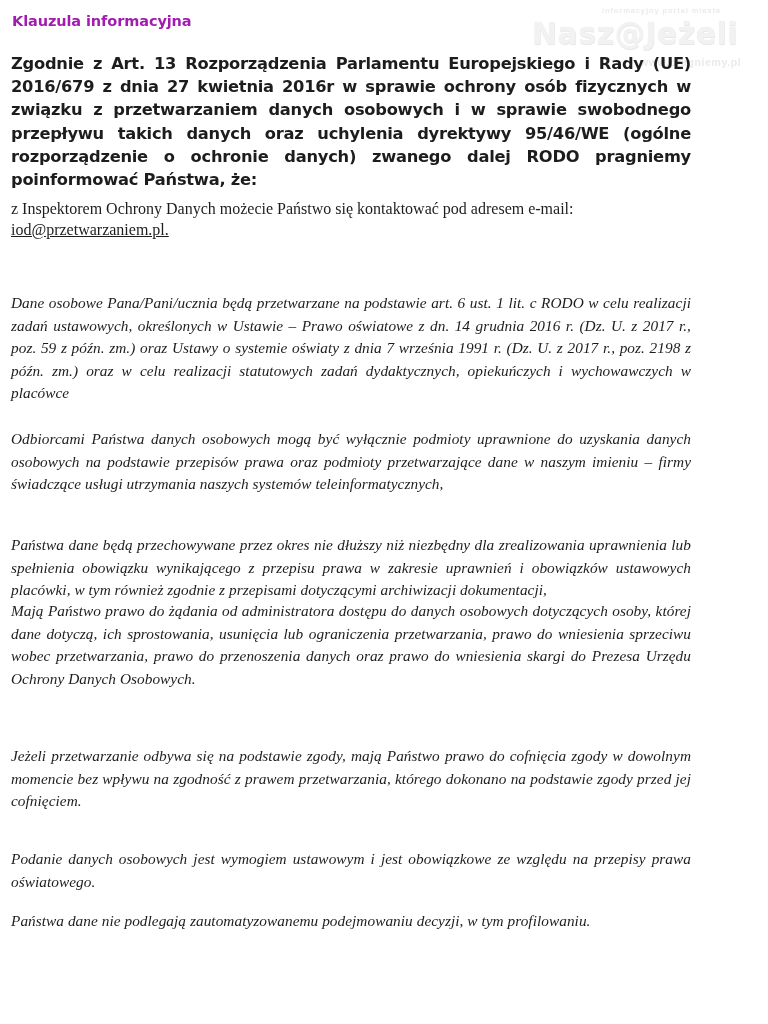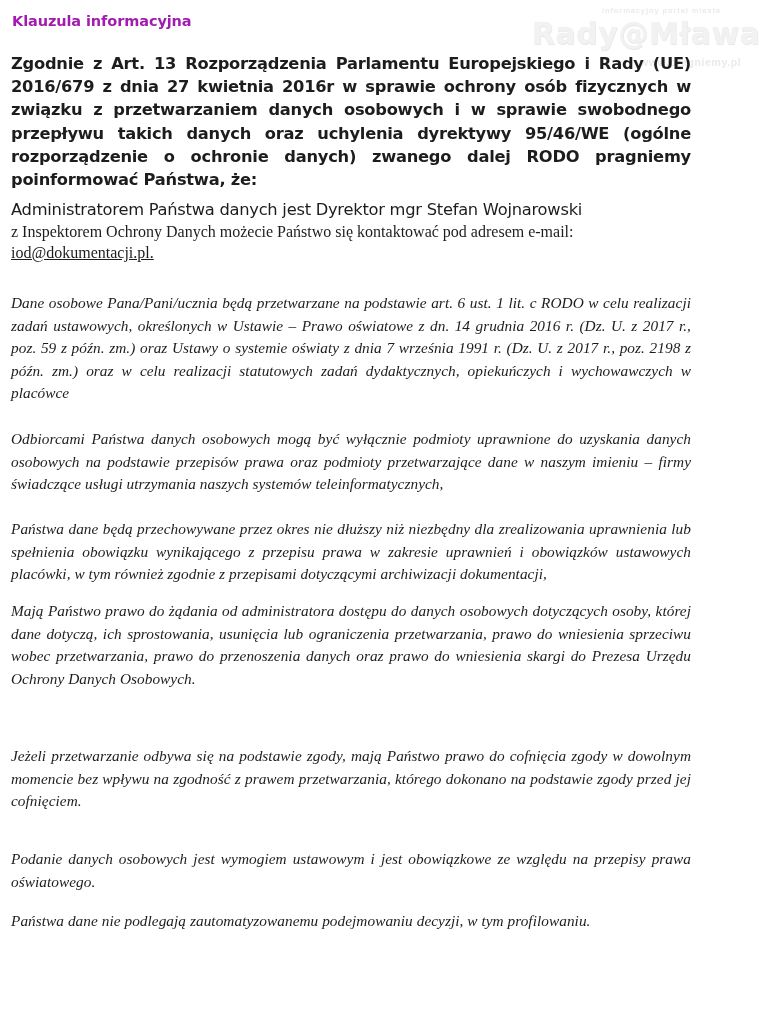--- a/index.html
+++ b/index.html
@@ -148,49 +148,48 @@
     font-style: italic;
   }
 </style>
 </head>
 <body>
 
 <div class="page">
 
   <div class="watermark">
     <div class="wm-tagline">informacyjny portal miasta</div>
-    <div class="wm-main">Rady@Mława</div>
+    <div class="wm-main">Nasz@Jeżeli</div>
     <div class="wm-url">www.pragniemy.pl</div>
   </div>
 
   <div class="content">
 
     <div class="doc-title">Klauzula informacyjna</div>
 
     <div class="block p-sans" style="top:52px;">
       <span>Zgodnie z Art. 13 Rozporządzenia Parlamentu Europejskiego i Rady (UE) 2016/679 z dnia 27 kwietnia 2016r w sprawie ochrony osób fizycznych w związku z przetwarzaniem danych osobowych i w sprawie swobodnego przepływu takich danych oraz uchylenia dyrektywy 95/46/WE (ogólne rozporządzenie o ochronie danych) zwanego dalej RODO pragniemy poinformować Państwa, że:</span>
     </div>
 
     <div class="block" style="top:198px;">
-      <div class="p-admin-line1">Administratorem Państwa danych jest Dyrektor mgr Stefan Wojnarowski</div>
       <div class="p-admin-rest">
         <span>z Inspektorem Ochrony Danych możecie Państwo się kontaktować pod adresem e-mail:</span>
-        <span class="lastline"><a class="mail-link" href="#">iod@dokumentacji.pl.</a></span>
+        <span class="lastline"><a class="mail-link" href="#">iod@przetwarzaniem.pl.</a></span>
       </div>
     </div>
 
     <div class="block p-serif" style="top:292px;">
       <span>Dane osobowe Pana/Pani/ucznia będą przetwarzane na podstawie art. 6 ust. 1 lit. c RODO w celu realizacji zadań ustawowych, określonych w Ustawie – Prawo oświatowe z dn. 14 grudnia 2016 r. (Dz. U. z 2017 r., poz. 59 z późn. zm.) oraz Ustawy o systemie oświaty z dnia 7 września 1991 r. (Dz. U. z 2017 r., poz. 2198 z późn. zm.) oraz w celu realizacji statutowych zadań dydaktycznych, opiekuńczych i wychowawczych w placówce</span>
     </div>
 
     <div class="block p-serif" style="top:428px;">
       <span>Odbiorcami Państwa danych osobowych mogą być wyłącznie podmioty uprawnione do uzyskania danych osobowych na podstawie przepisów prawa oraz podmioty przetwarzające dane w naszym imieniu – firmy świadczące usługi utrzymania naszych systemów teleinformatycznych,</span>
     </div>
 
-    <div class="block p-serif" style="top:518px;">
+    <div class="block p-serif" style="top:534px;">
       <span>Państwa dane będą przechowywane przez okres nie dłuższy niż niezbędny dla zrealizowania uprawnienia lub spełnienia obowiązku wynikającego z przepisu prawa w zakresie uprawnień i obowiązków ustawowych placówki, w tym również zgodnie z przepisami dotyczącymi archiwizacji dokumentacji,</span>
     </div>
 
     <div class="block p-serif" style="top:600px;">
       <span>Mają Państwo prawo do żądania od administratora dostępu do danych osobowych dotyczących osoby, której dane dotyczą, ich sprostowania, usunięcia lub ograniczenia przetwarzania, prawo do wniesienia sprzeciwu wobec przetwarzania, prawo do przenoszenia danych oraz prawo do wniesienia skargi do Prezesa Urzędu Ochrony Danych Osobowych.</span>
     </div>
 
     <div class="block p-serif" style="top:745px;">
       <span>Jeżeli przetwarzanie odbywa się na podstawie zgody, mają Państwo prawo do cofnięcia zgody w dowolnym momencie bez wpływu na zgodność z prawem przetwarzania, którego dokonano na podstawie zgody przed jej cofnięciem.</span>
     </div>

